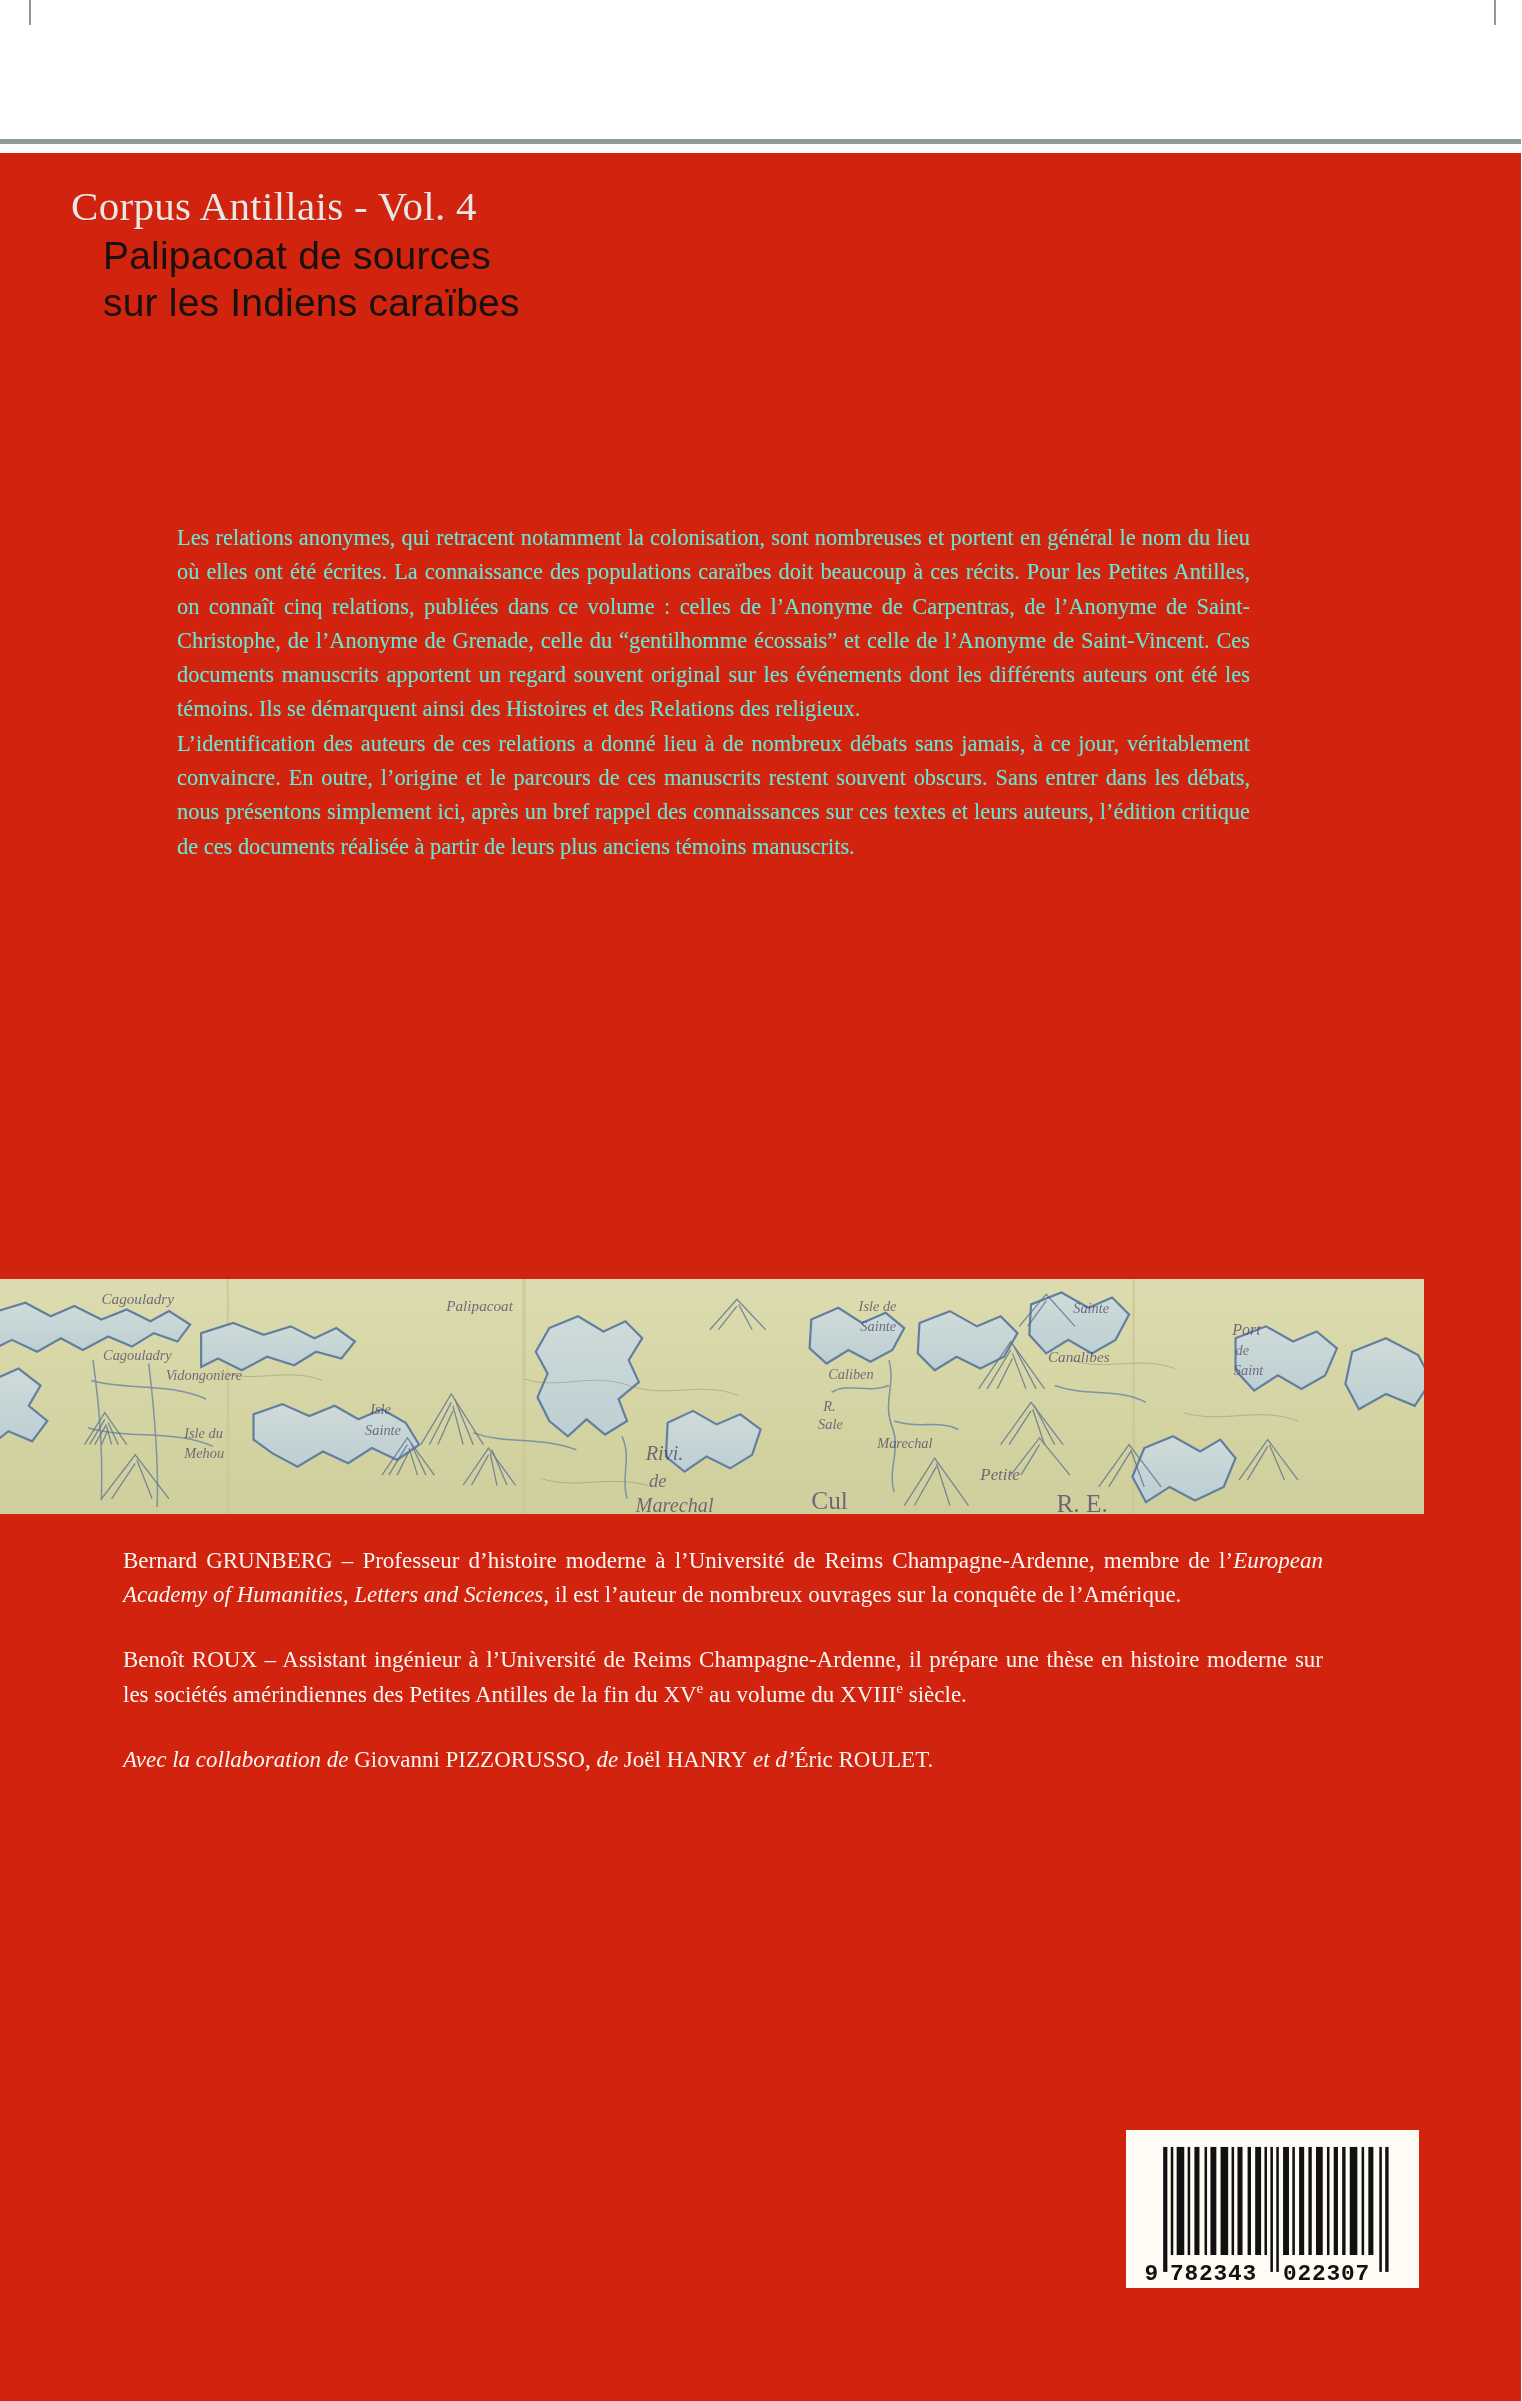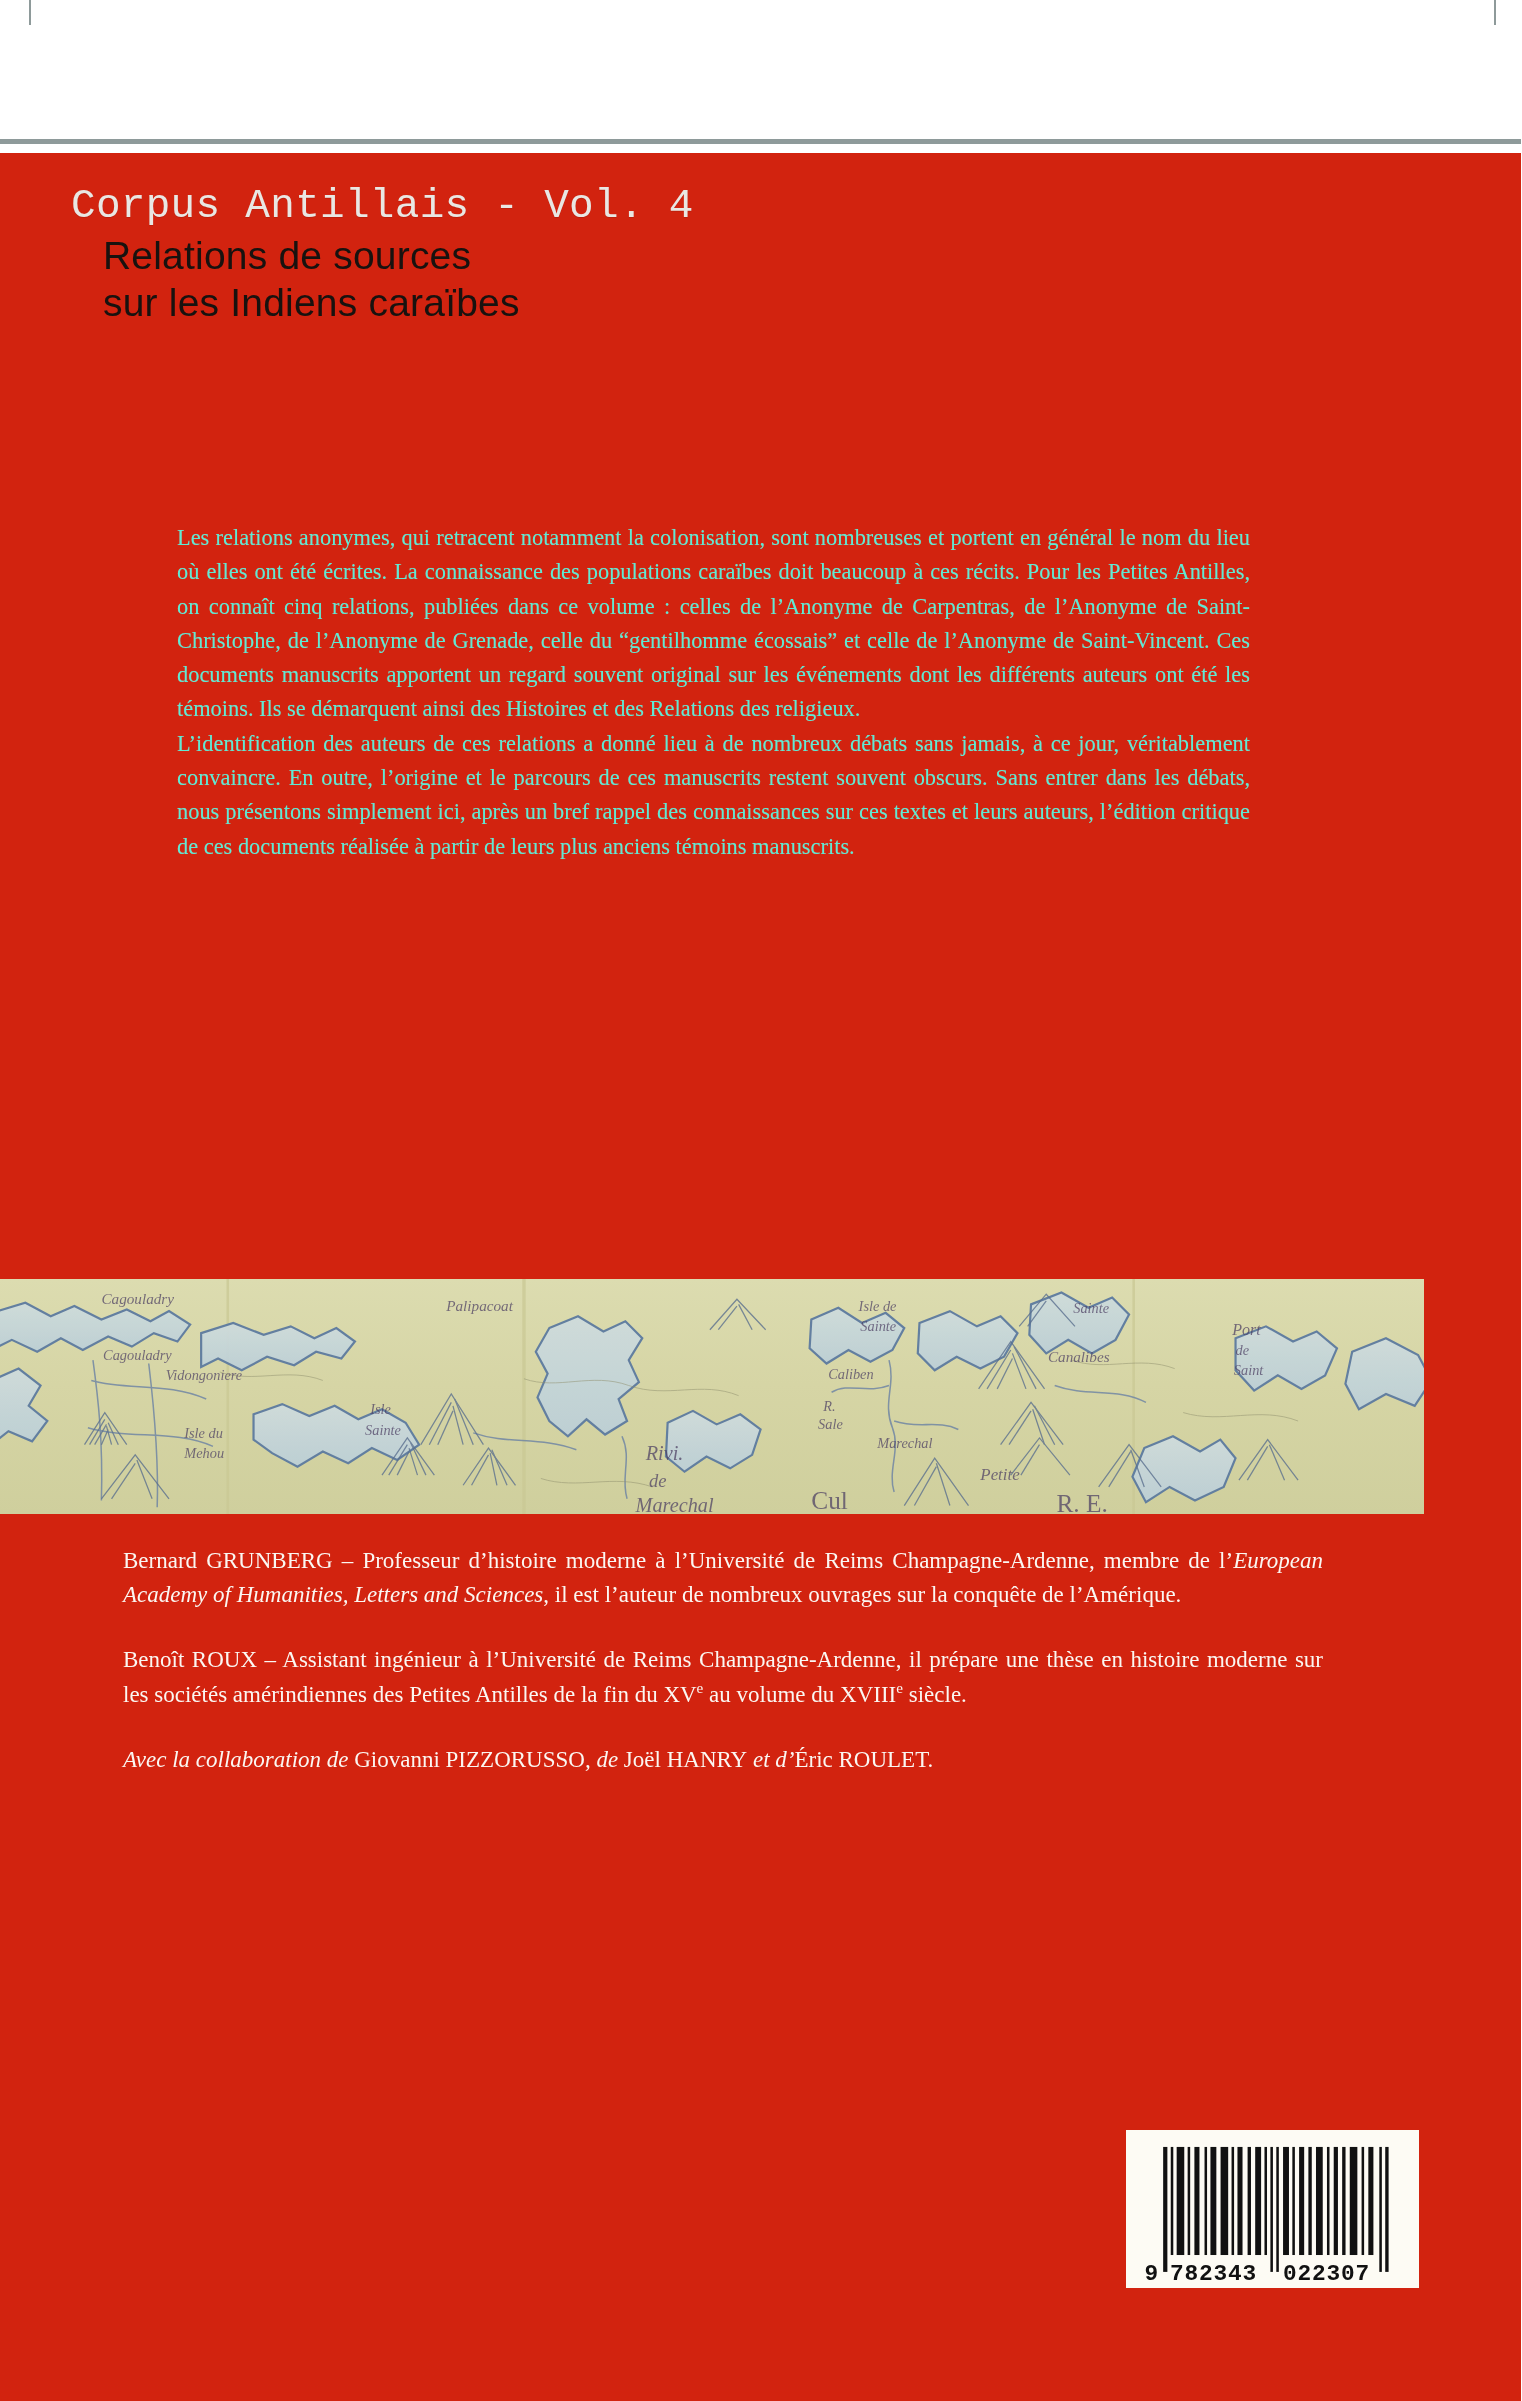--- a/index.html
+++ b/index.html
@@ -41,21 +41,21 @@
     overflow: hidden;
   }
 
   
   .title-block {
     position: absolute;
     left: 71px; top: 32px;
     width: 929px;
   }
   .title-main {
-    font-family: Liberation Mono, monospace;
+    font-family: Liberation Serif, serif;
     font-size: 41px;
     font-weight: 400;
     color: #e9e7e3;
     letter-spacing: 0.3px;
     line-height: 1.06;
     margin: 0;
     text-shadow: 0 0.8px 0 rgba(0,0,0,0.10);
   }
   .title-sub {
     font-family: "Liberation Sans", sans-serif;
@@ -143,21 +143,21 @@
 <div class="crop-mark crop-tr"></div>
 <div class="crop-mark crop-bl"></div>
 
 <div class="top-rule"></div>
 
 <div class="cover">
 
   <div class="title-block">
     <h1 class="title-main">Corpus Antillais - Vol. 4</h1>
     <div class="title-sub">
-      <span>Relations de sources</span>
+      <span>Palipacoat de sources</span>
       <span>sur les Indiens caraïbes</span>
     </div>
   </div>
 
   <div class="blurb">
     <p>Les relations anonymes, qui retracent notamment la colonisation, sont nombreuses et portent en général le nom du lieu où elles ont été écrites. La connaissance des populations caraïbes doit beaucoup à ces récits. Pour les Petites Antilles, on connaît cinq relations, publiées dans ce volume : celles de l’Anonyme de Carpentras, de l’Anonyme de Saint-Christophe, de l’Anonyme de Grenade, celle du “gentilhomme écossais” et celle de l’Anonyme de Saint-Vincent. Ces documents manuscrits apportent un regard souvent original sur les événements dont les différents auteurs ont été les témoins. Ils se démarquent ainsi des Histoires et des Relations des religieux.</p>
     <p>L’identification des auteurs de ces relations a donné lieu à de nombreux débats sans jamais, à ce jour, véritablement convaincre. En outre, l’origine et le parcours de ces manuscrits restent souvent obscurs. Sans entrer dans les débats, nous présentons simplement ici, après un bref rappel des connaissances sur ces textes et leurs auteurs, l’édition critique de ces documents réalisée à partir de leurs plus anciens témoins manuscrits.</p>
   </div>
 
   <div class="map-strip">

